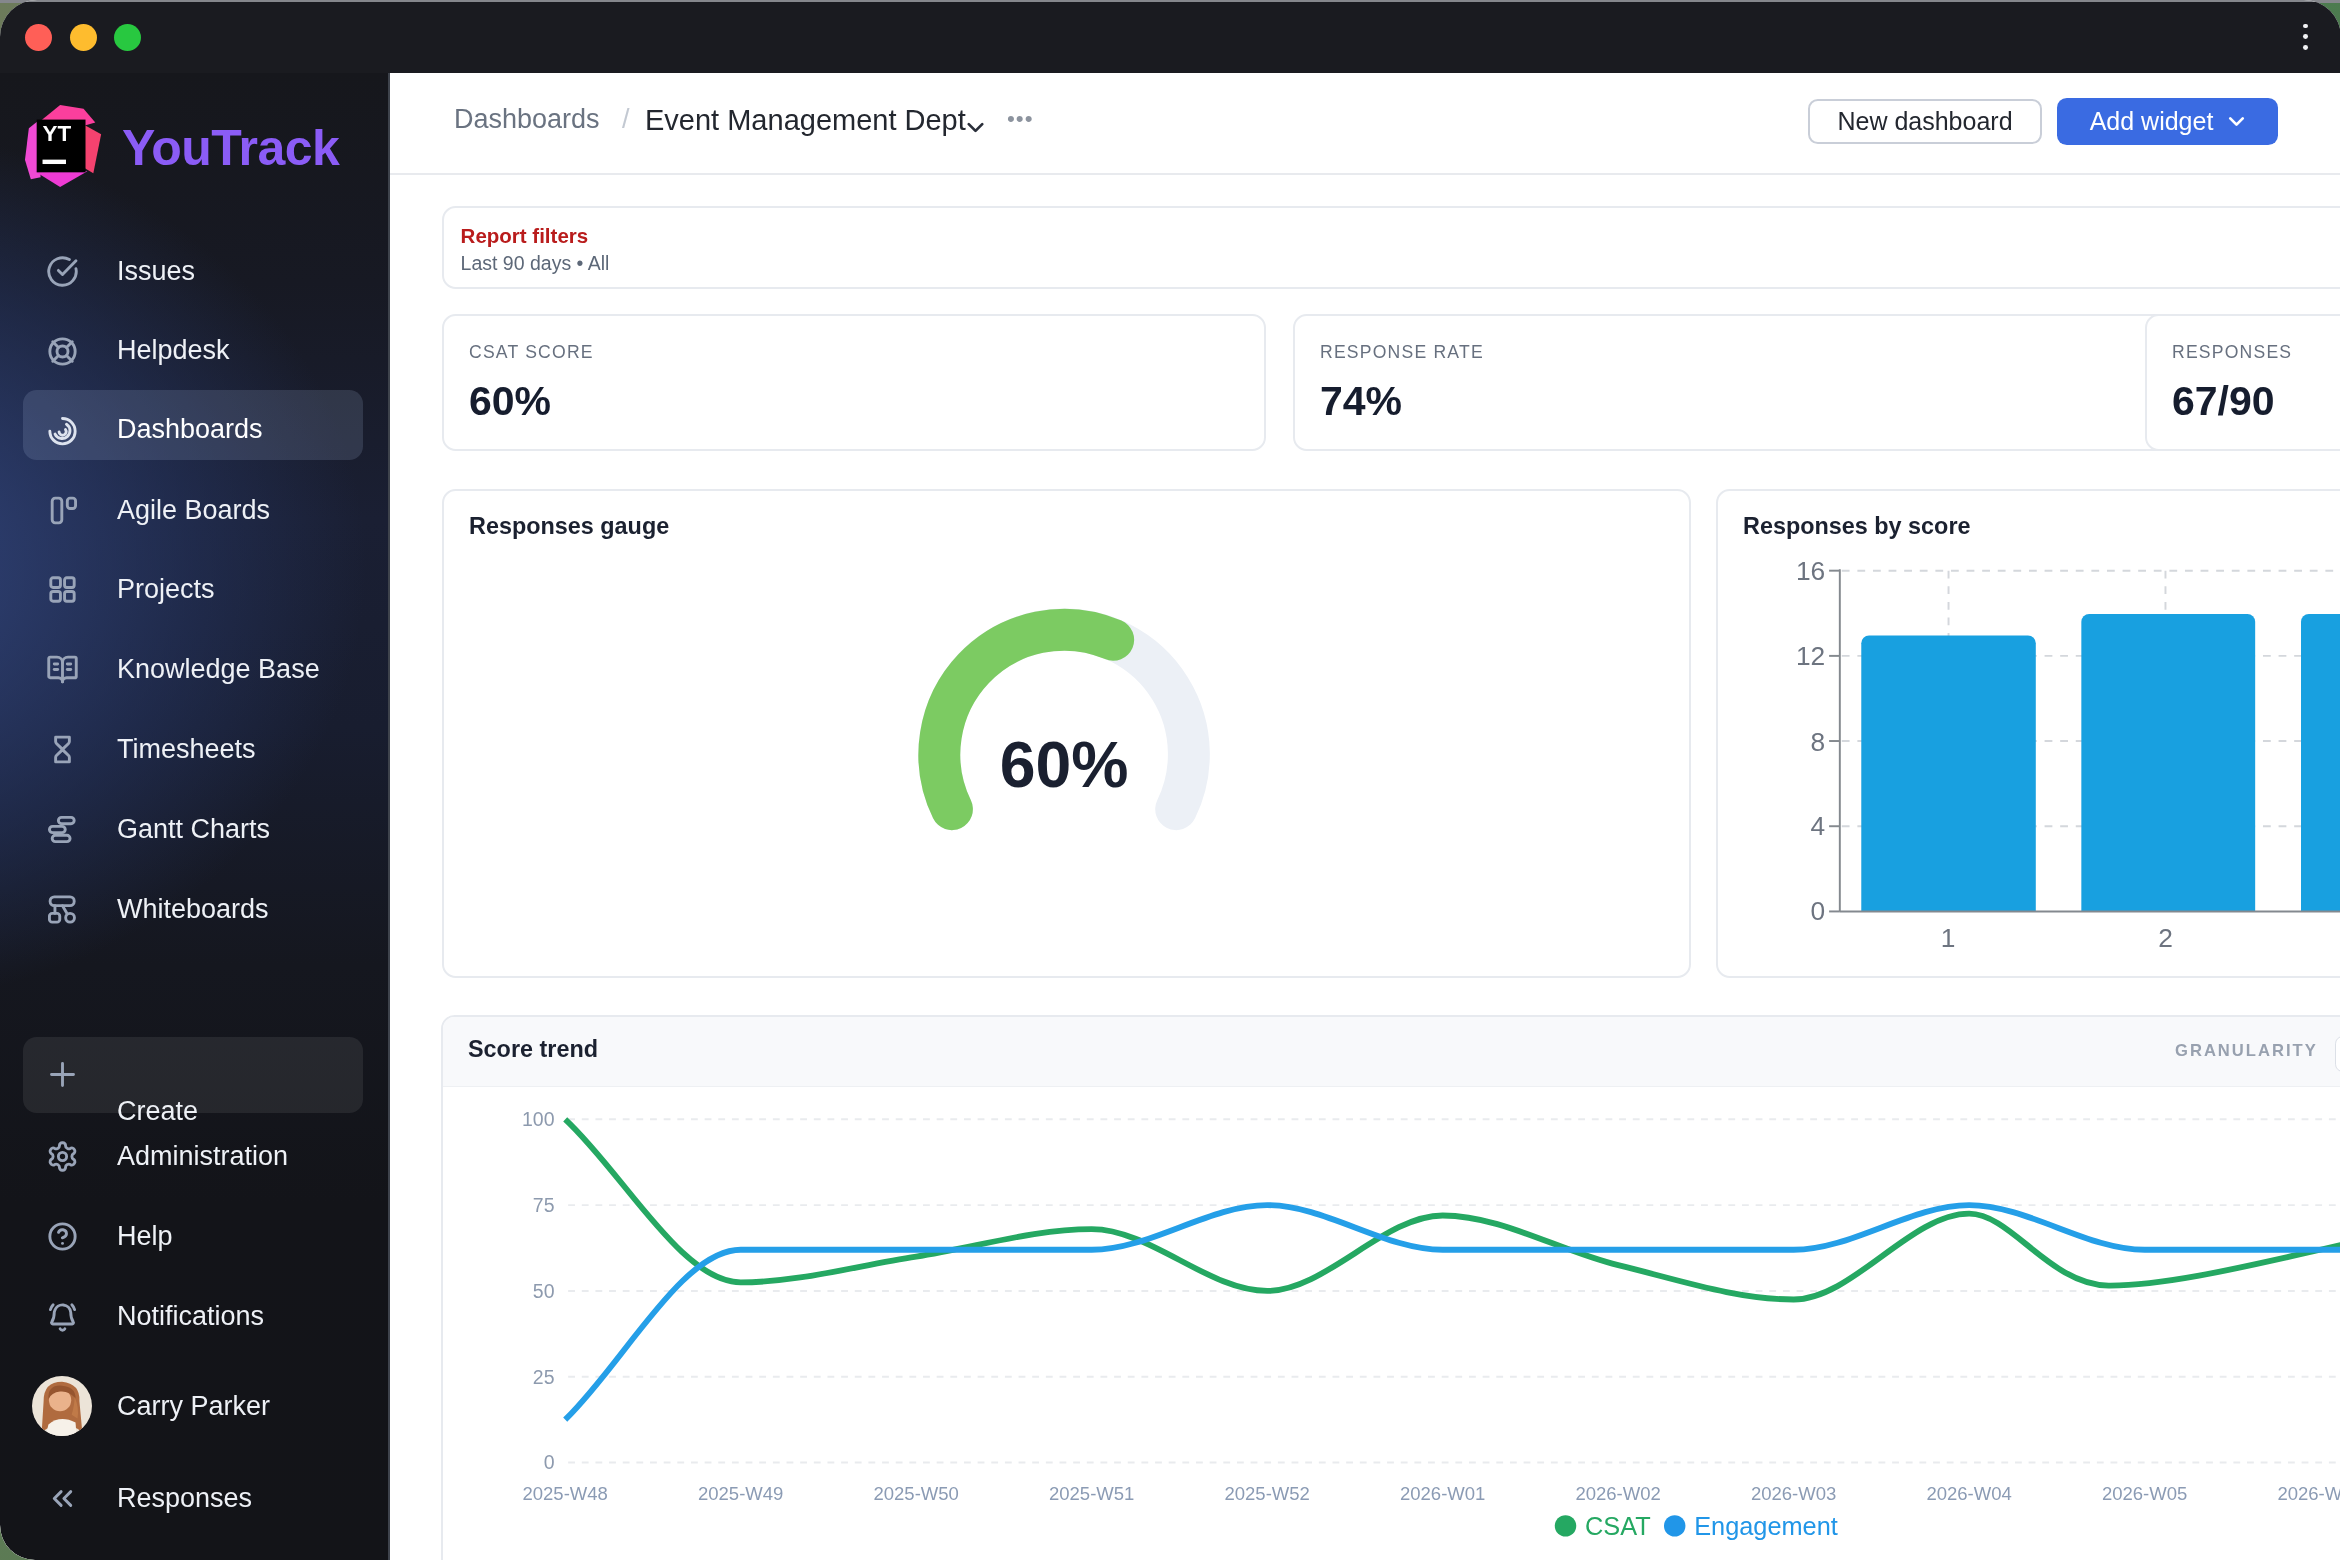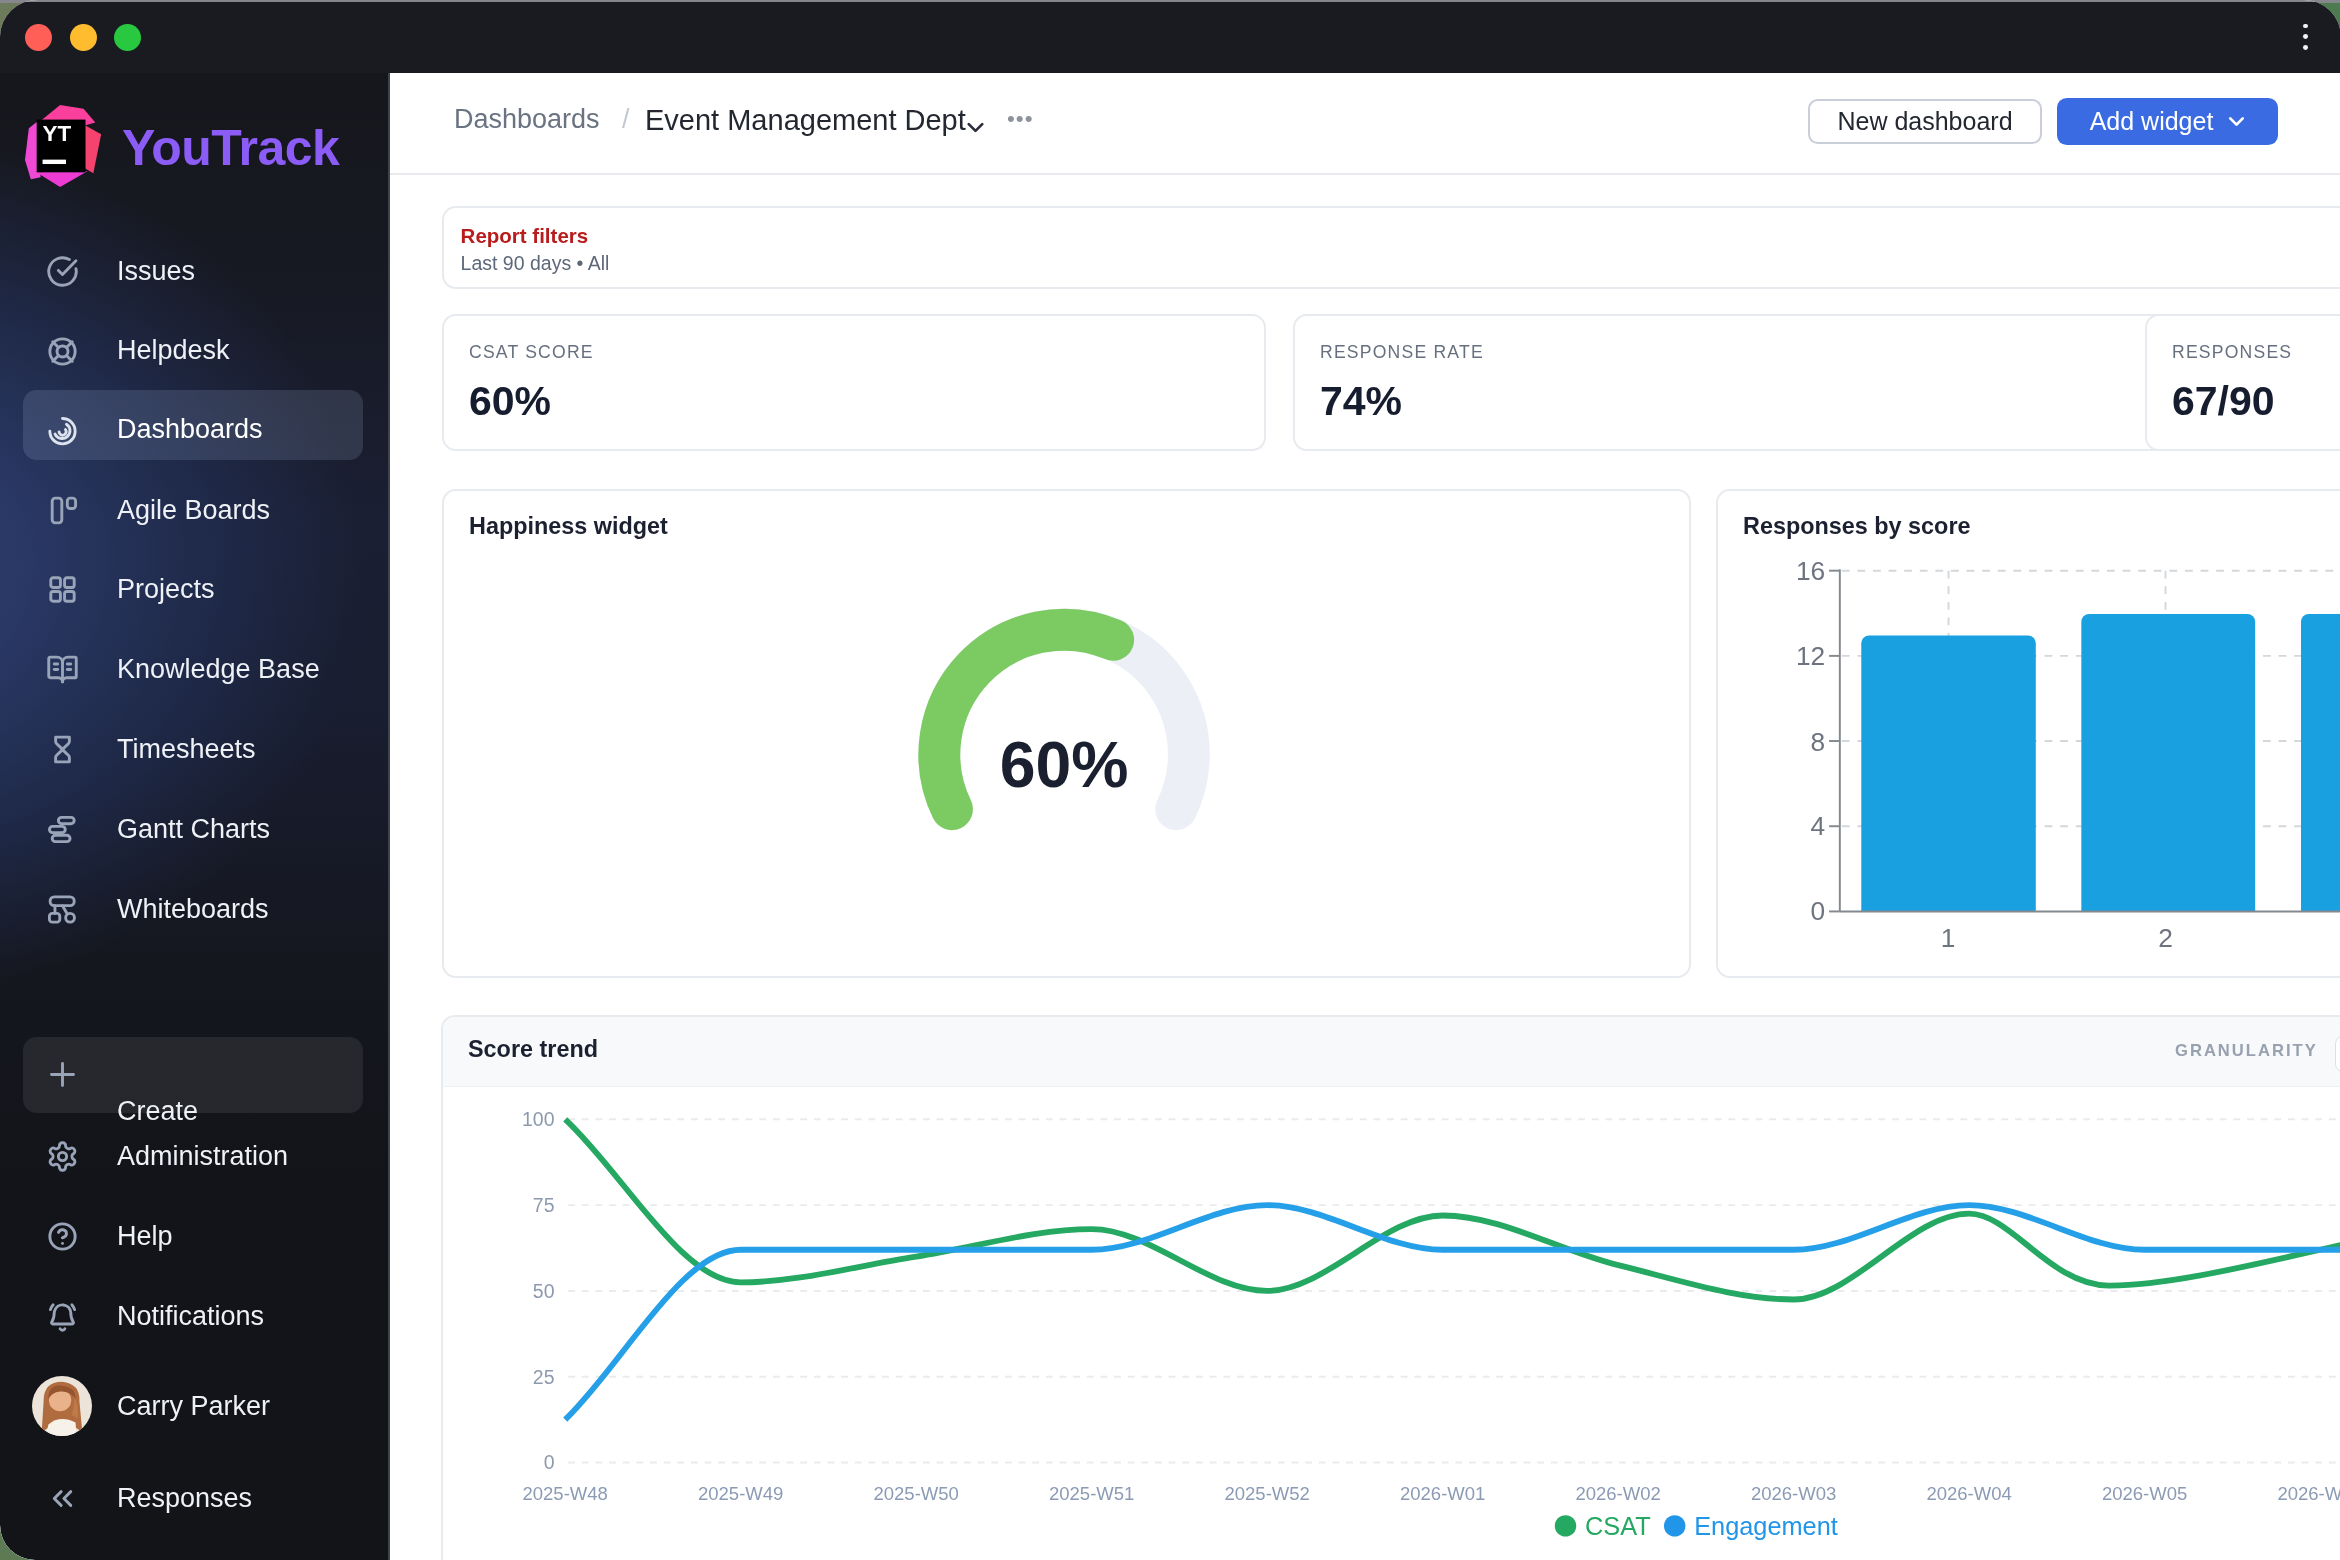--- a/index.html
+++ b/index.html
@@ -221,21 +221,21 @@
   <div class="card" style="left:1293px;top:314px;width:932px;height:137px;">
     <div class="statlabel">RESPONSE RATE</div>
       <div class="statvalue">74%</div>
   </div>
   <div class="card" style="left:2145px;top:314px;width:824px;height:137px;">
     <div class="statlabel">RESPONSES</div>
       <div class="statvalue">67/90</div>
   </div>
 
   <div class="card" style="left:442px;top:489px;width:1249px;height:489px;">
-    <div class="cardtitle">Happiness widget</div>
+    <div class="cardtitle">Responses gauge</div>
   </div>
   <svg style="position:absolute;left:442px;top:489px" width="1249" height="489" viewBox="453 501 1281 501">
     <path d="M 976.0 829.1 A 128 128 0 1 1 1206.0 829.1" stroke="#ecf0f6" stroke-width="43" fill="none" stroke-linecap="round"></path>
     <path d="M 976.0 829.1 A 128 128 0 0 1 1141.4 655.4" stroke="#7ccb62" stroke-width="43" fill="none" stroke-linecap="round"></path>
     <text x="1091" y="806" text-anchor="middle" font-size="66" font-weight="bold" fill="#1a2030">60%</text>
   </svg>
 
   <div class="card" style="left:1716px;top:489px;width:824px;height:489px;">
     <div class="cardtitle">Responses by score</div>
   </div>

